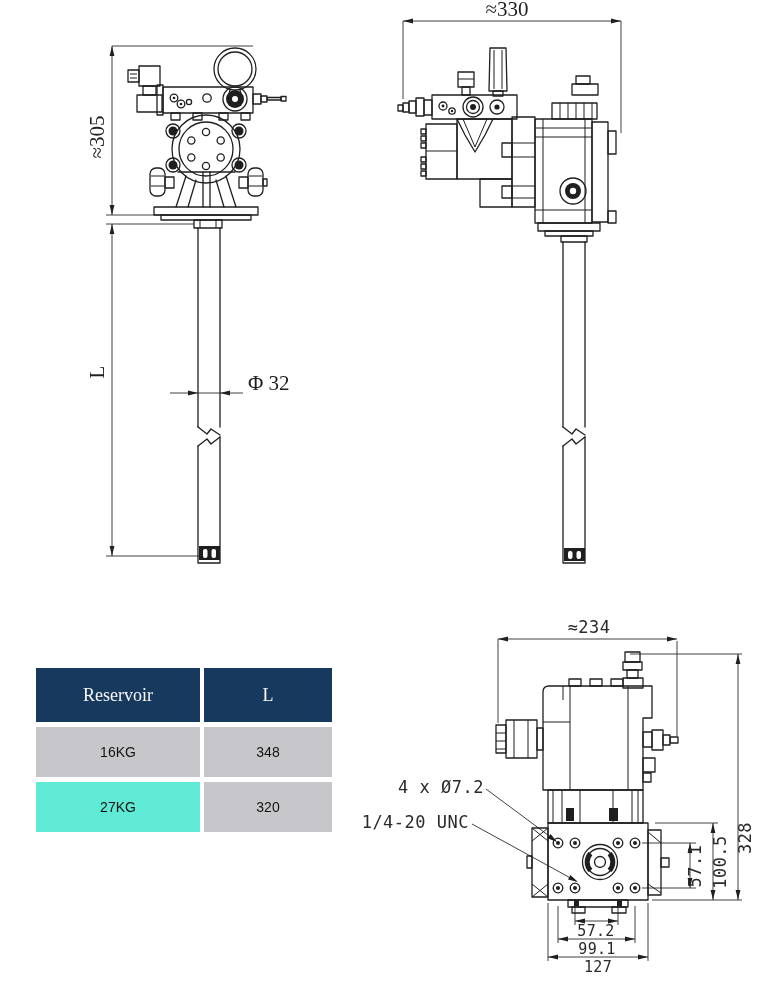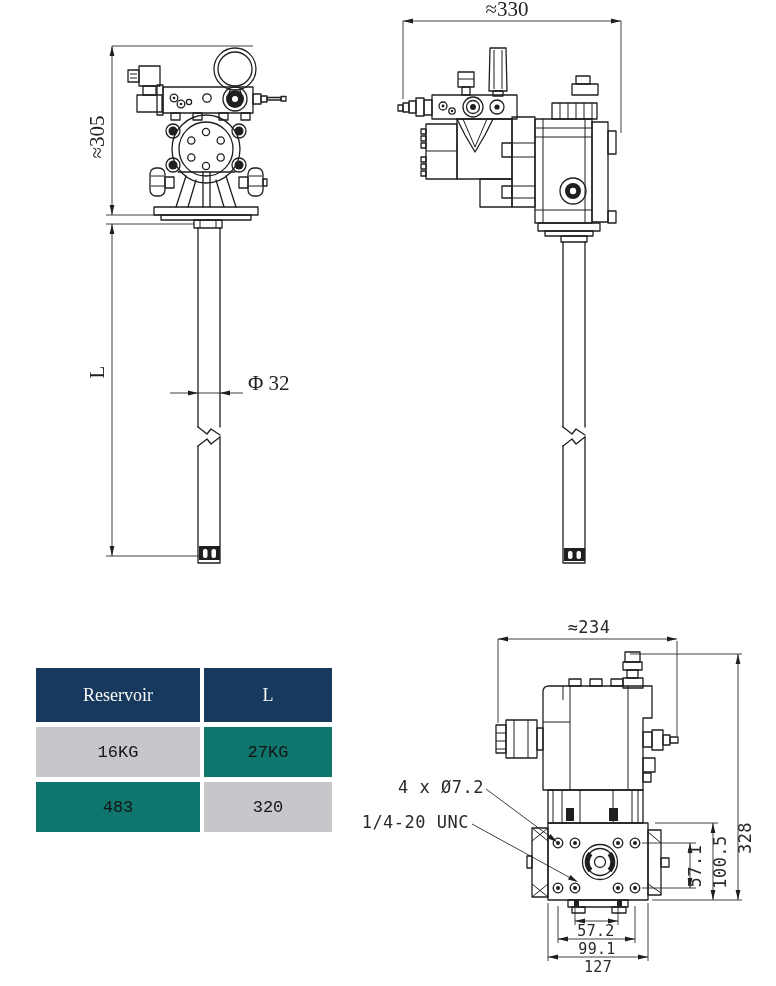--- a/index.html
+++ b/index.html
@@ -15,23 +15,23 @@
 
   .ds    { font-family:"Liberation Serif", serif; font-size:21px; fill:#1f1f1f; }
   .dc-lg { font-family:"DejaVu Sans Mono", monospace; font-size:17px; fill:#2a2a2a; letter-spacing:0.5px; }
   .dc-sm { font-family:"DejaVu Sans Mono", monospace; font-size:15px; fill:#2a2a2a; letter-spacing:0.3px; }
 
   .spec-table { position:absolute; left:36px; top:668px; width:328px;
     display:grid; grid-template-columns:164px 128px; grid-template-rows:54px 50px 50px 50px 50px;
     column-gap:4px; row-gap:5px; }
   .cell { display:flex; align-items:center; justify-content:center; }
   .th { background:#17395E; color:#F8F8F4; font-family:"Liberation Serif", serif; font-size:18px; }
-  .td { font-family:Liberation Mono, monospace; font-size:17px; color:#141414; }
+  .td { font-family:Liberation Sans, sans-serif; font-size:14px; color:#141414; }
   .row-a { background:#C7C7CB; }
-  .row-b { background:#0f766e; }
+  .row-b { background:#5eead4; }
 </style>
 </head>
 <body>
 
 <div class="page">
 
 <svg width="776" height="986" viewBox="0 0 776 986">
 
   <g>
 
@@ -334,21 +334,21 @@
       <rect class="fill-dark" x="617" y="900" width="5" height="6"></rect>
     </g>
   </g>
 </svg>
 
   <div class="spec-table">
     <div class="cell th">Reservoir</div>
     <div class="cell th">L</div>
 
     <div class="cell td row-a">16KG</div>
+    <div class="cell td row-a">348</div>
 
     <div class="cell td row-b">27KG</div>
-    <div class="cell td row-b">483</div>
 
     <div class="cell td row-a">320</div>
 
   </div>
 
 </div>
 
 </body></html>

